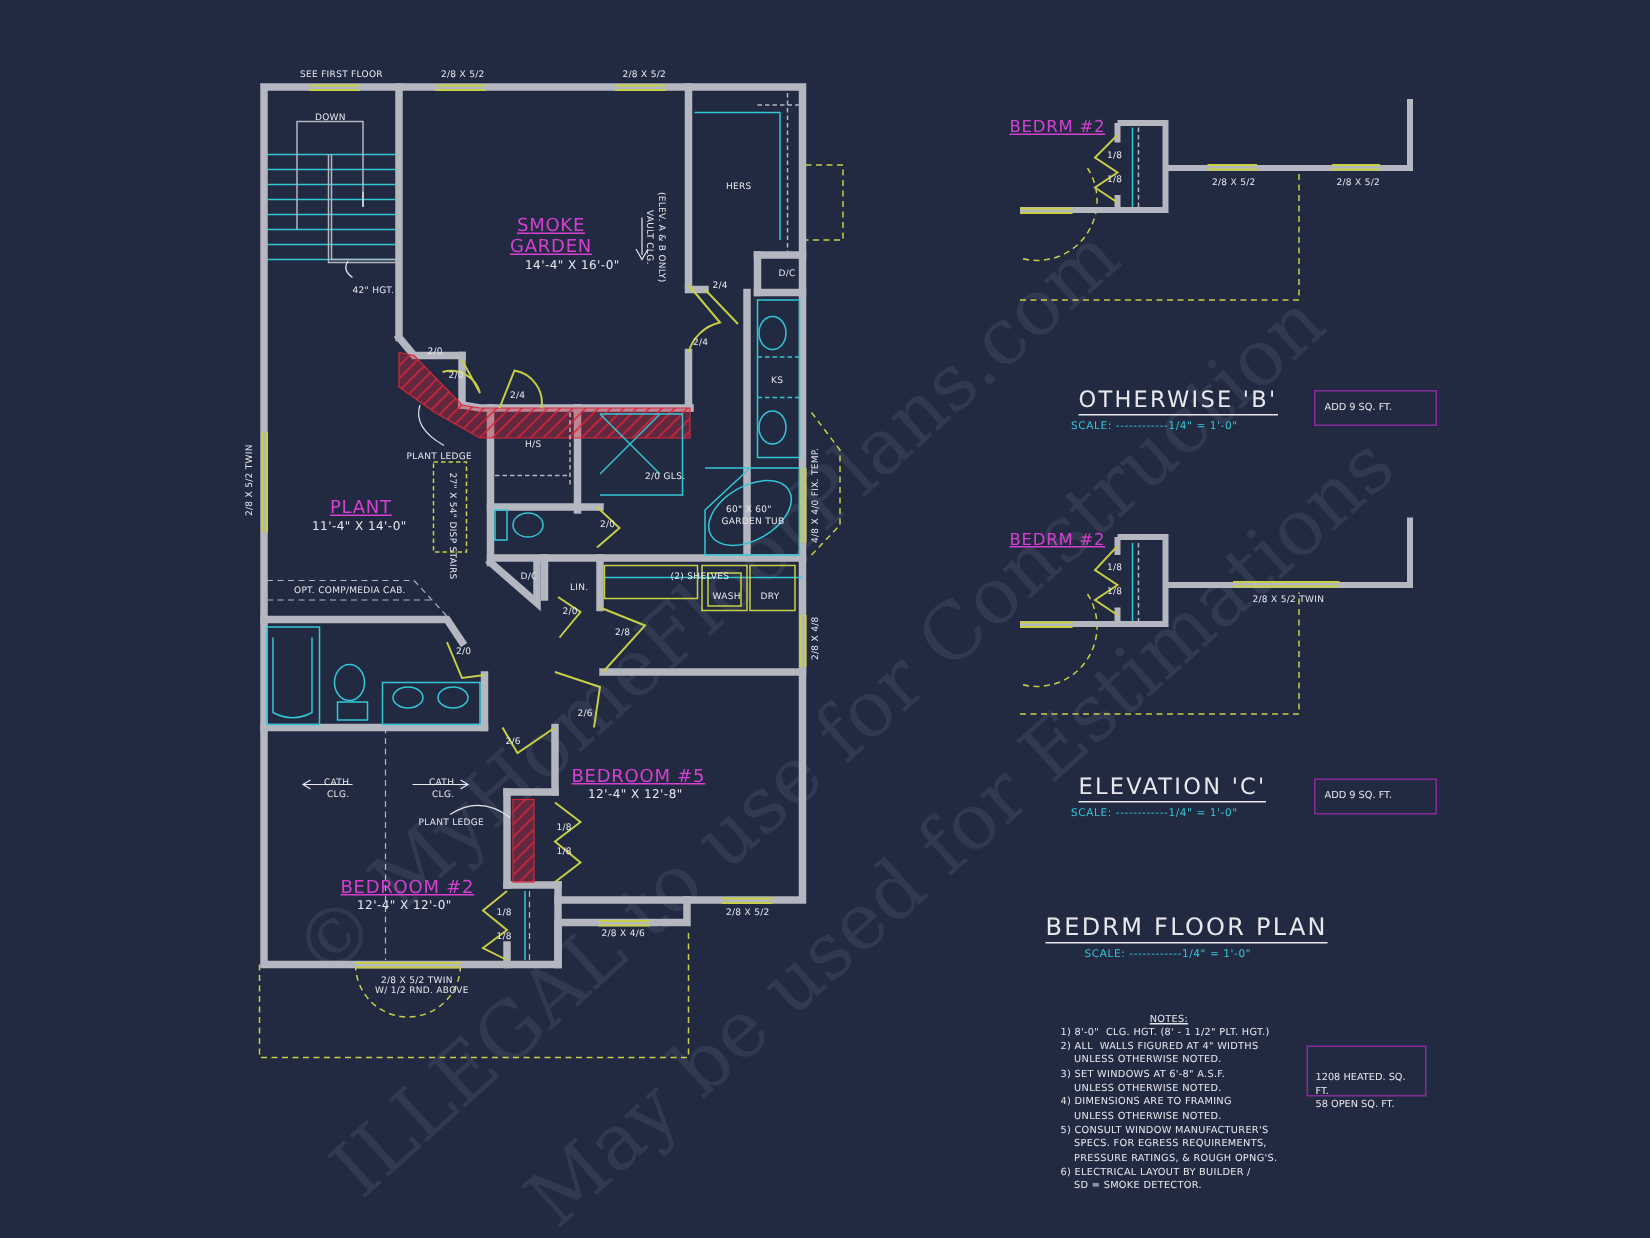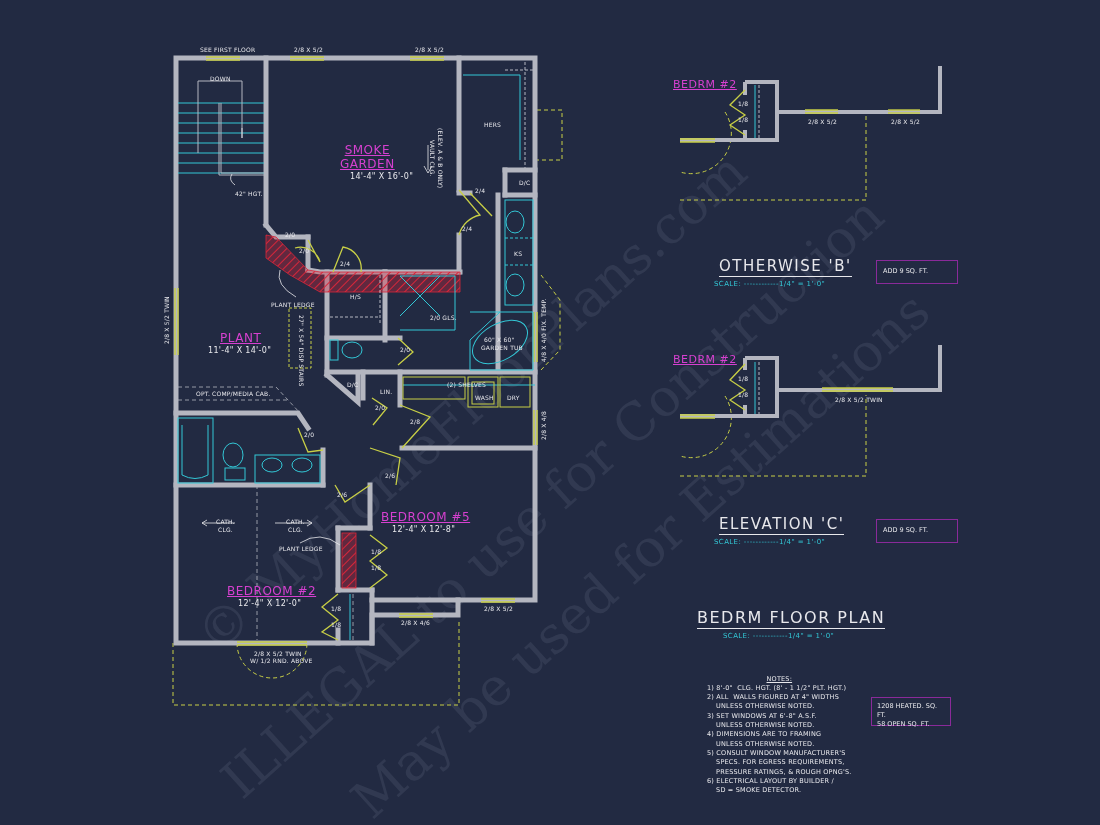--- a/index.html
+++ b/index.html
@@ -336,16 +336,16 @@
     UNLESS OTHERWISE NOTED.
 4) DIMENSIONS ARE TO FRAMING
     UNLESS OTHERWISE NOTED.
 5) CONSULT WINDOW MANUFACTURER'S
     SPECS. FOR EGRESS REQUIREMENTS,
     PRESSURE RATINGS, &amp; ROUGH OPNG'S.
 6) ELECTRICAL LAYOUT BY BUILDER /
     SD = SMOKE DETECTOR.</span>
 </div>
 
-<div class="box" style="left:871px;top:697px;width:80px;height:29px;padding:4px 5px;line-height:9px;">
+<div class="box" style="left:871px;top:697px;width:80px;height:29px;padding:16px 5px;line-height:9px;">
   <span>1208 HEATED. SQ. FT.</span><br>
   <span>58 OPEN SQ. FT.</span>
 </div>
 
 </body></html>

